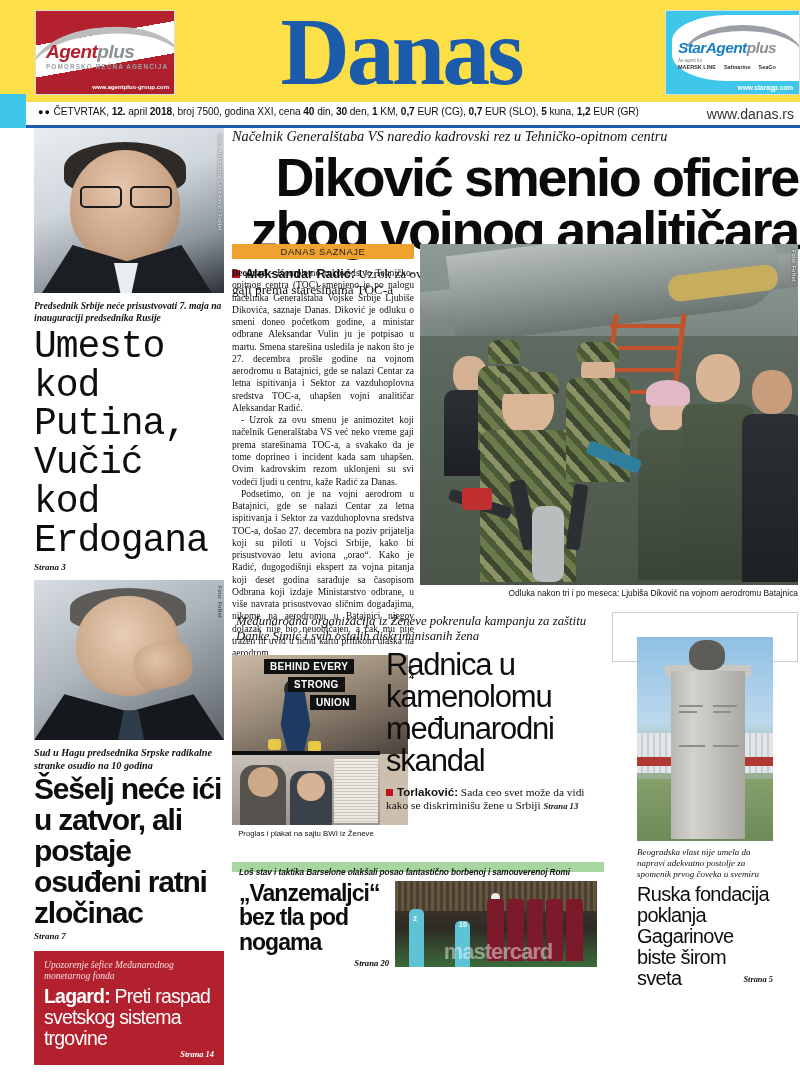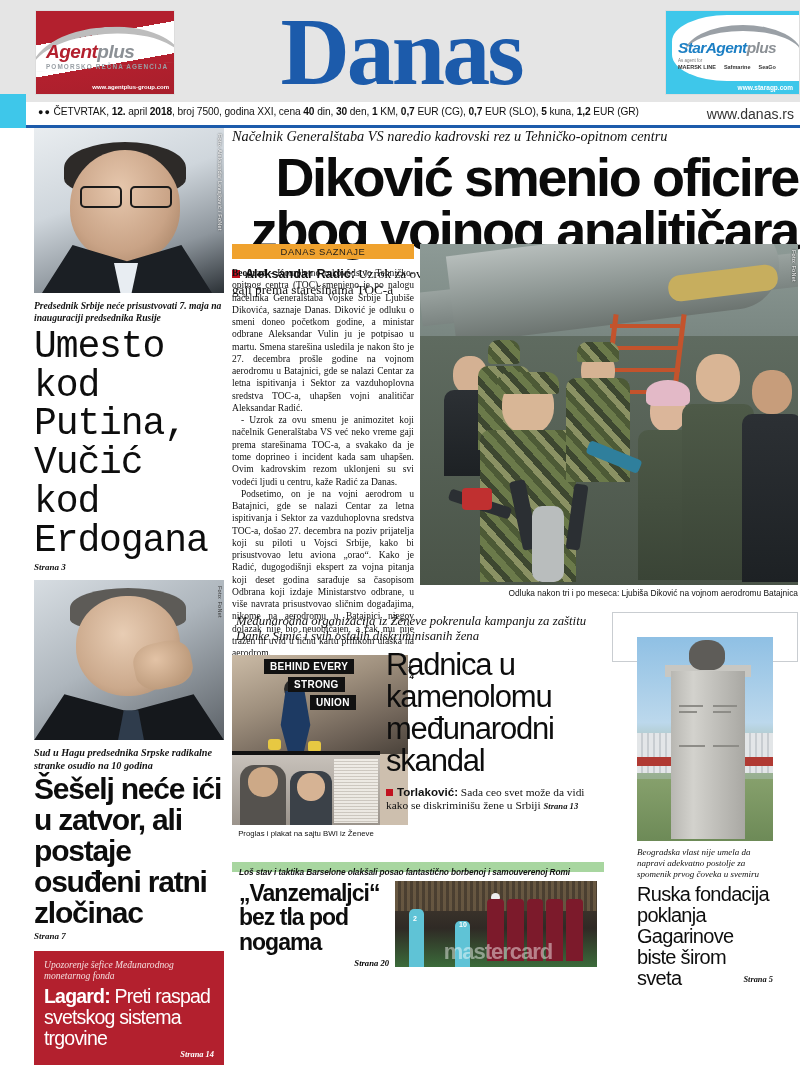--- a/index.html
+++ b/index.html
@@ -5,21 +5,21 @@
   * { box-sizing: border-box; margin: 0; padding: 0; }
   html, body {
     width: 800px; height: 1079px;
     background: #ffffff;
     font-family: "Liberation Sans", sans-serif;
     overflow: hidden;
   }
   .page { position: relative; width: 800px; height: 1079px; background:#fff; }
 
   
-  .masthead { position: relative; height: 102px; width: 800px; background:#e5e5e5; }
+  .masthead { position: relative; height: 102px; width: 800px; background:#fde047; }
   .logo-left {
     position:absolute; left:35px; top:10px; width:140px; height:85px;
     background: linear-gradient(170deg,#b3202e 0%, #b3202e 32%, #ffffff 32%, #ffffff 62%, #b3202e 62%, #a81f2c 100%);
     border:1px solid #ddd; overflow:hidden;
   }
   .logo-left .swoosh {
     position:absolute; left:-6px; top:16px; width:152px; height:40px;
     border-top: 7px solid #bdbdbd; border-radius:50%/100% 100% 0 0;
     transform: rotate(-4deg);
   }

